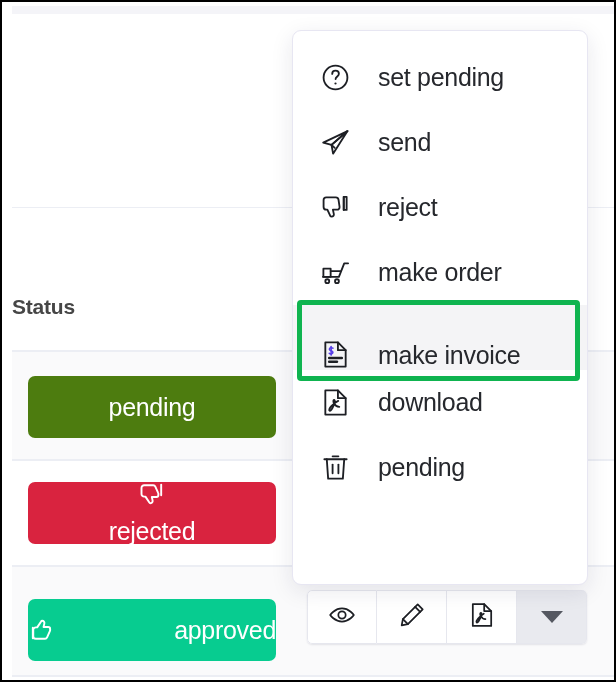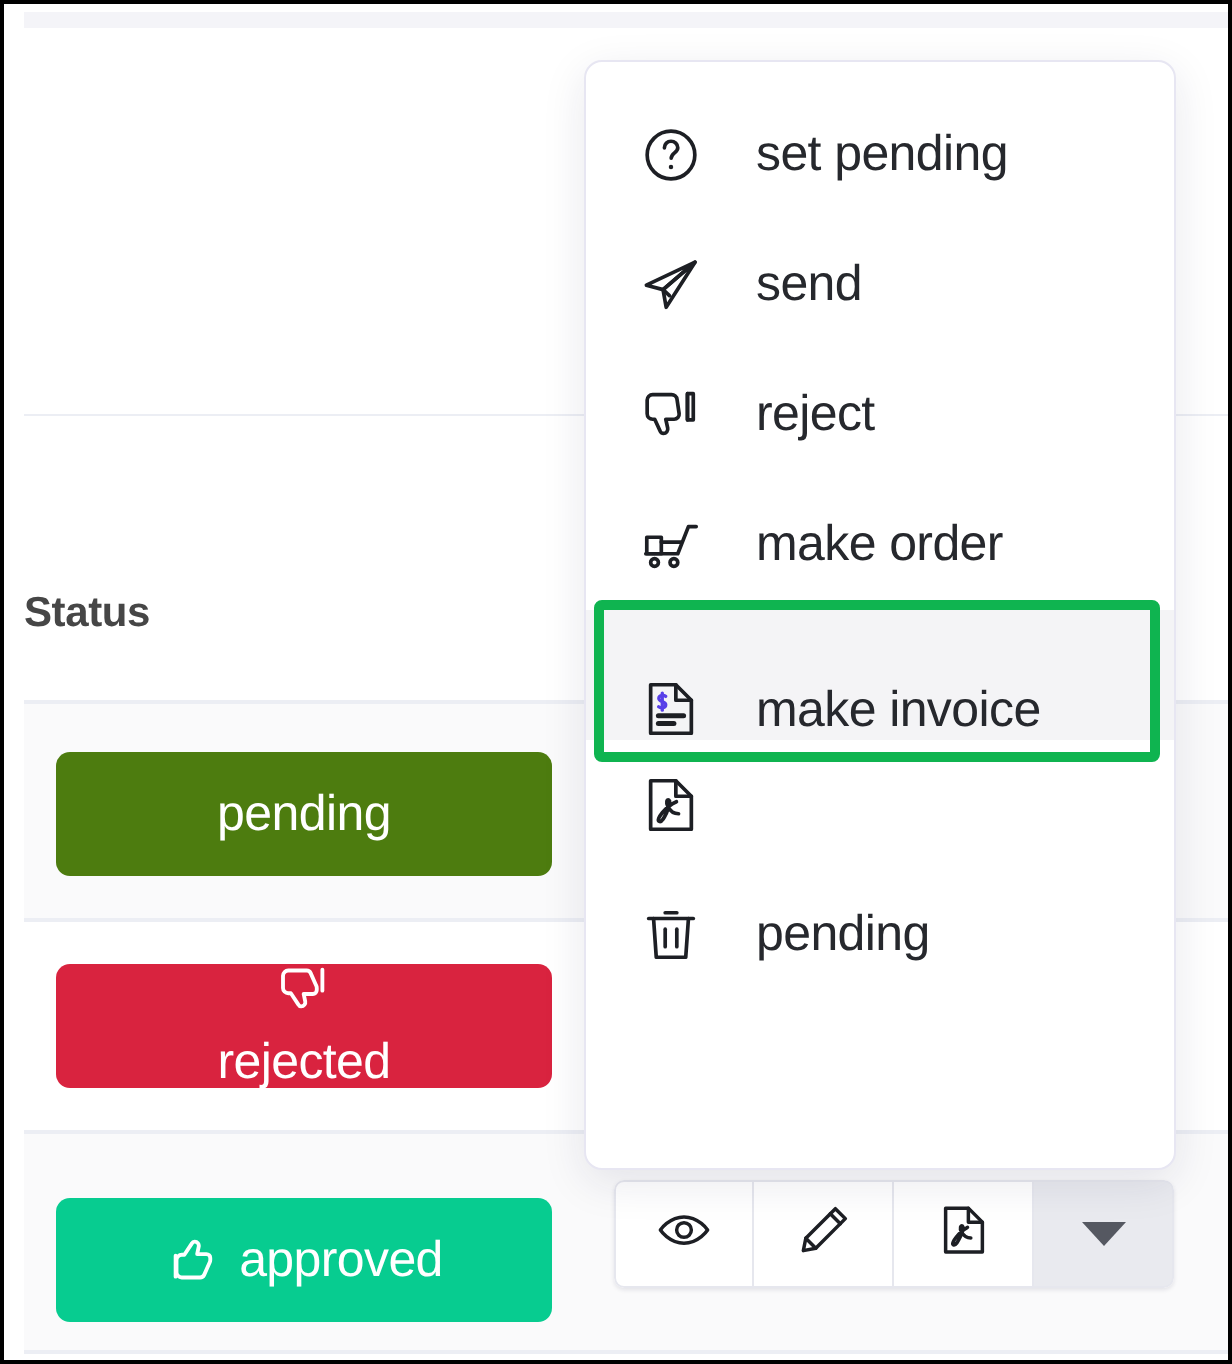--- a/index.html
+++ b/index.html
@@ -201,21 +201,21 @@
         <svg width="28" height="28" viewBox="0 0 32 32" fill="none" stroke="#ffffff" stroke-width="2.2" stroke-linecap="round" stroke-linejoin="round">
           <path d="M7 6h10.5c1 0 1.9.6 2.3 1.5l3.2 7.2c.2.4.3.9.3 1.3v1.2c0 1.2-1 2.2-2.2 2.2h-5.3l.9 4.2c.3 1.5-.8 2.9-2.3 2.9-.7 0-1.3-.4-1.6-1L8.5 19H7c-1.6 0-3-1.3-3-3V9c0-1.6 1.4-3 3-3z"></path>
           <path d="M26.5 5.5v12"></path>
         </svg>
       </span>
       <span class="pill-label">rejected</span>
     </div>
 
     <div class="row row-shade" style="top:553px;height:108px;"></div>
     <div class="row-sep" style="top:551px;"></div>
-    <div class="pill" style="left:24px;top:585px;background:#07cc90;">
+    <div class="pill" style="left:24px;top:585px;background:#07cc90;justify-content:space-between;">
       <span>
         <svg width="28" height="28" viewBox="0 0 32 32" fill="none" stroke="#ffffff" stroke-width="2.2" stroke-linecap="round" stroke-linejoin="round">
           <path d="M9 26h10.5c1 0 1.9-.6 2.3-1.5l3.2-7.2c.2-.4.3-.9.3-1.3v-1.2c0-1.2-1-2.2-2.2-2.2h-5.3l.9-4.2c.3-1.5-.8-2.9-2.3-2.9-.7 0-1.3.4-1.6 1L10.5 13H9c-1.6 0-3 1.3-3 3v7c0 1.6 1.4 3 3 3z"></path>
           <path d="M5.5 13.5v12"></path>
         </svg>
       </span>
       <span class="pill-label">approved</span>
     </div>
 
     <div class="row-sep" style="top:661px;"></div>
@@ -320,20 +320,21 @@
     </div>
 
     <div class="menu-item">
       <span class="mi-icon">
         <svg width="31" height="31" viewBox="0 0 32 32" fill="none" stroke="#1d1f24" stroke-width="1.9" stroke-linecap="round" stroke-linejoin="round">
           <path d="M5.5 3.5h13l8 8v17h-21z"></path>
           <path d="M18.5 3.5v8h8"></path>
           <path d="M18.8 14.3c-2.6 1.1-5.3 3.3-7.3 5.7-1.6 2-2.7 3.9-1.5 4.5 1.2.6 2.6-2.2 3.8-4.7 1.3-2.9 2.1-5.8 1.1-6.4-1-.6-1.6 1.4-.5 3.4 1.1 2.1 3.3 3.7 5.5 3.7"></path>
         </svg>
       </span>
+      <span class="mi-label">download</span>
     </div>
 
 
     <div class="menu-item">
       <span class="mi-icon">
         <svg width="31" height="31" viewBox="0 0 32 32" fill="none" stroke="#1d1f24" stroke-width="1.9" stroke-linecap="round" stroke-linejoin="round">
           <path d="M4.5 7.5h23"></path>
           <path d="M13 4.5h6"></path>
           <path d="M7 7.5l1.4 20h15.2l1.4-20"></path>
           <path d="M13 13v9"></path>

